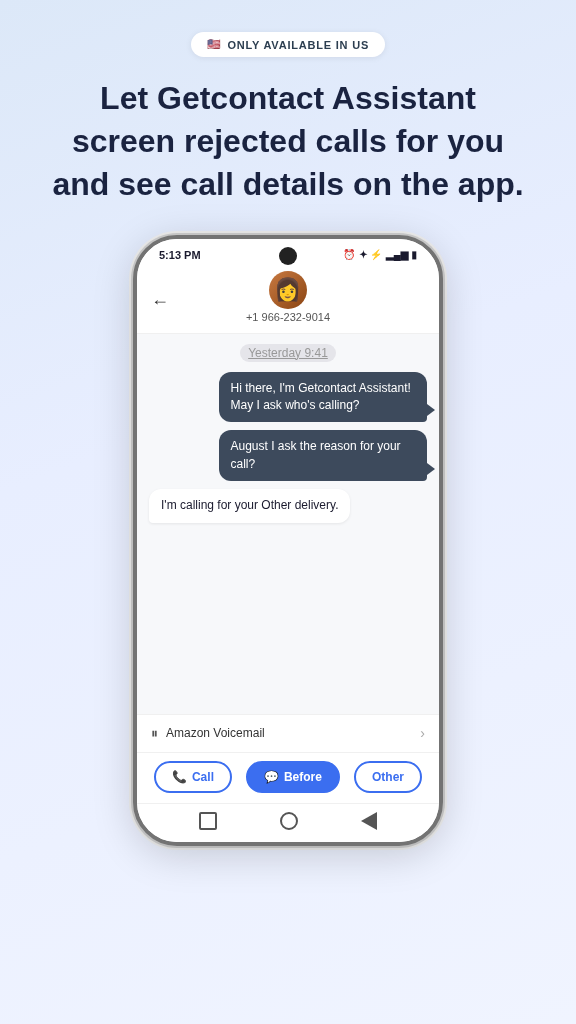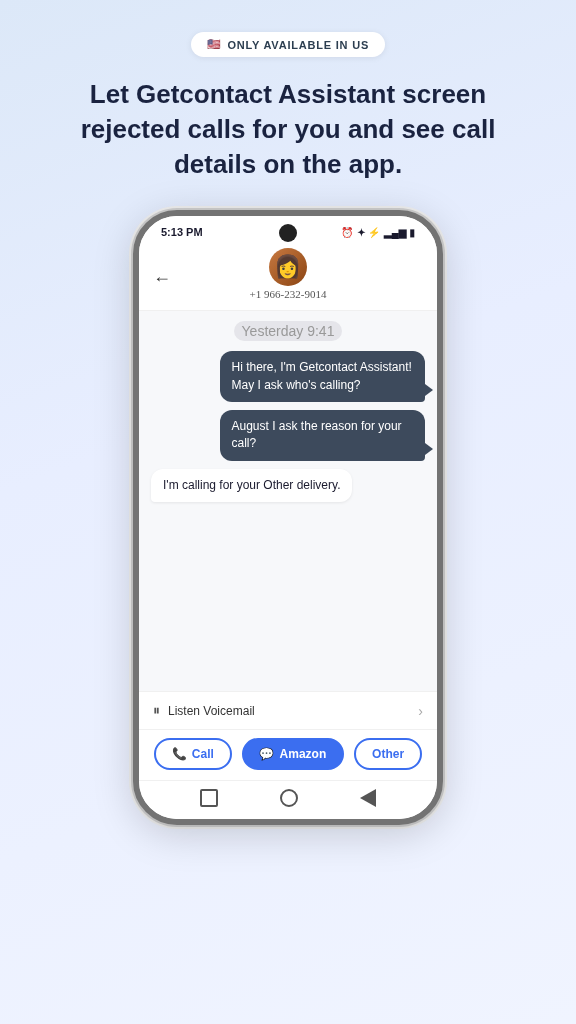--- a/index.html
+++ b/index.html
@@ -24,38 +24,38 @@
       padding: 6px 16px;
       font-size: 11px;
       font-weight: 700;
       letter-spacing: 0.8px;
       color: #2c3e50;
       box-shadow: 0 1px 6px rgba(0,0,0,0.08);
       margin-bottom: 20px;
     }
 
     .headline {
-      font-size: 26px;
+      font-size: 32px;
       font-weight: 800;
       color: #1a2340;
       text-align: center;
       line-height: 1.35;
       margin-bottom: 28px;
       max-width: 480px;
     }
 
     
     .phone {
       width: 310px;
       background: #ffffff;
       border-radius: 44px;
       box-shadow: 0 8px 40px rgba(0,0,0,0.18), 0 0 0 2px #d0d0d0, 0 0 0 4px #f0f0f0;
       overflow: hidden;
       position: relative;
-      border: 6px solid #737373;
+      border: 4px solid #737373;
     }
 
     
     .status-bar {
       background: white;
       display: flex;
       justify-content: space-between;
       align-items: center;
       padding: 10px 22px 4px;
       font-size: 11px;
@@ -111,42 +111,42 @@
       display: flex;
       align-items: center;
       justify-content: center;
       font-size: 18px;
     }
 
     .phone-number {
       font-size: 11px;
       color: #555;
       font-weight: 500;
-      font-family: Liberation Serif, serif;
     }
 
     
     .chat-body {
       background: #f7f8fa;
       padding: 10px 12px;
       min-height: 380px;
       display: flex;
       flex-direction: column;
       gap: 8px;
     }
 
     .timestamp-label {
       text-align: center;
-      font-size: 14px;
+      font-size: 12px;
       color: #999;
       background: #e5e5ea;
       border-radius: 10px;
       padding: 2px 8px;
       align-self: center;
       margin-bottom: 2px;
+      text-decoration: underline;
     }
 
     .bubble {
       max-width: 75%;
       padding: 8px 12px;
       border-radius: 12px;
       font-size: 12px;
       line-height: 1.45;
       position: relative;
     }
@@ -334,33 +334,33 @@
     <div class="bubble user">
       <span>I'm calling for your Other delivery.</span>
     </div>
 
 
   </div>
 
   <div class="voicemail-row">
     <div class="voicemail-left">
       <span class="voicemail-icon">⏸</span>
-      <span>Listen Voicemail</span>
+      <span>Amazon Voicemail</span>
     </div>
     <span class="voicemail-chevron">›</span>
   </div>
 
   <div class="action-buttons">
     <button class="action-btn call">
       <span>📞</span>
       <span>Call</span>
     </button>
     <button class="action-btn message">
       <span>💬</span>
-      <span>Amazon</span>
+      <span>Before</span>
     </button>
     <button class="action-btn other">
       <span>Other</span>
     </button>
   </div>
 
   <div class="bottom-nav">
     <div class="nav-square"></div>
     <div class="nav-circle"></div>
     <div class="nav-triangle"></div>

